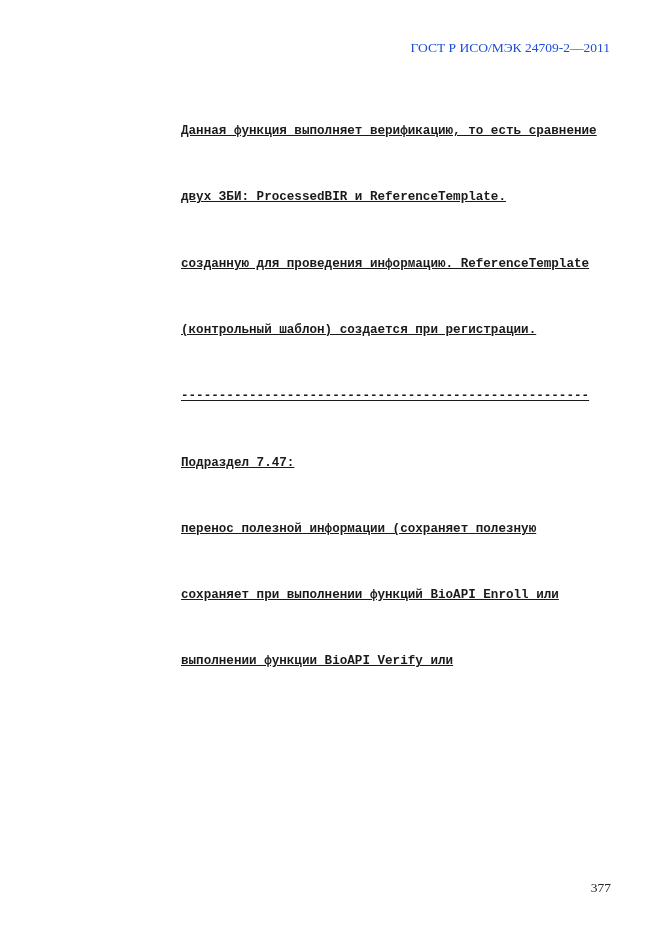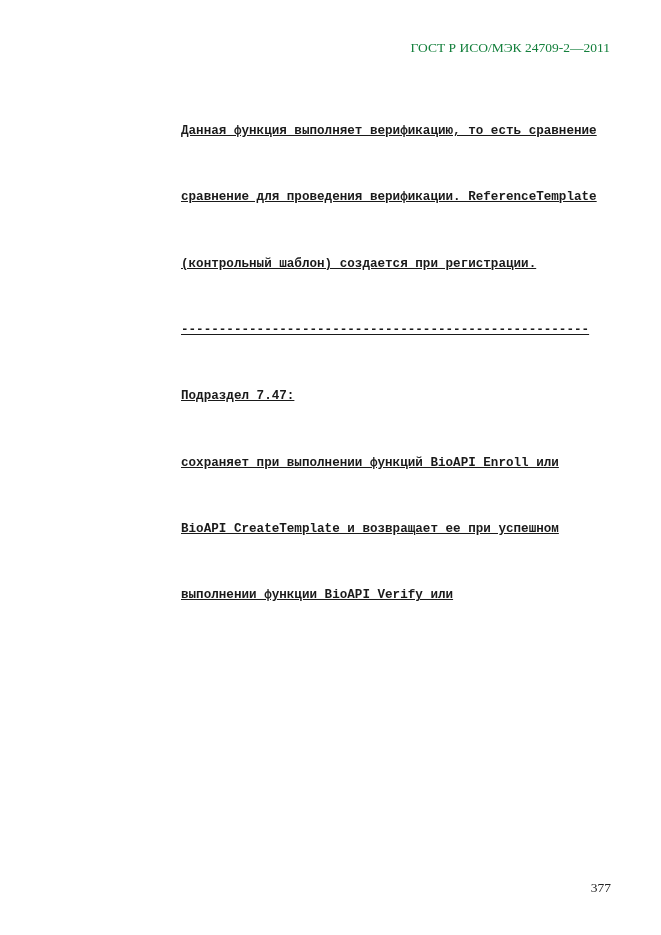--- a/index.html
+++ b/index.html
@@ -1,45 +1,46 @@
 <!DOCTYPE html>
 <html><head>
 <meta charset="utf-8">
 <style>
   html, body { margin: 0; padding: 0; background: #ffffff; }
   body { width: 661px; height: 935px; position: relative; overflow: hidden; }
   .header {
     position: absolute; top: 40px; right: 51px;
-    font-family: "Liberation Serif", serif; font-size: 13.5px; color: #15803d;
+    font-family: "Liberation Serif", serif; font-size: 13.5px; color: #1d4ed8;
   }
   .body {
     position: absolute; left: 181px; top: 76px; width: 440px;
     font-family: "Liberation Mono", monospace; font-weight: bold;
     font-size: 12.6px; line-height: 22.1px; color: #1a1a1a;
     white-space: pre;
   }
   .line { height: 22.1px; text-decoration: underline; }
   .footer {
     position: absolute; top: 880px; right: 50px;
     font-family: "Liberation Serif", serif; font-size: 13.5px; color: #222;
   }
 </style>
 </head>
 <body>
 
 <div class="header">ГОСТ Р ИСО/МЭК 24709-2—2011</div>
 
 <div class="body">
   <div class="line">Данная функция выполняет верификацию, то есть сравнение</div>
-  <div class="line">сравнение для проведения верификации. ReferenceTemplate</div>
+  <div class="line">двух ЗБИ: ProcessedBIR и ReferenceTemplate.</div>
+  <div class="line">созданную для проведения информацию. ReferenceTemplate</div>
   <div class="line">(контрольный шаблон) создается при регистрации.</div>
   <div class="line">------------------------------------------------------</div>
   <div class="line">Подраздел 7.47:</div>
+  <div class="line">перенос полезной информации (сохраняет полезную</div>
   <div class="line">сохраняет при выполнении функций BioAPI_Enroll или</div>
-  <div class="line">BioAPI_CreateTemplate и возвращает ее при успешном</div>
   <div class="line">выполнении функции BioAPI_Verify или</div>
   
   
   
   
   
   
   
   
   

